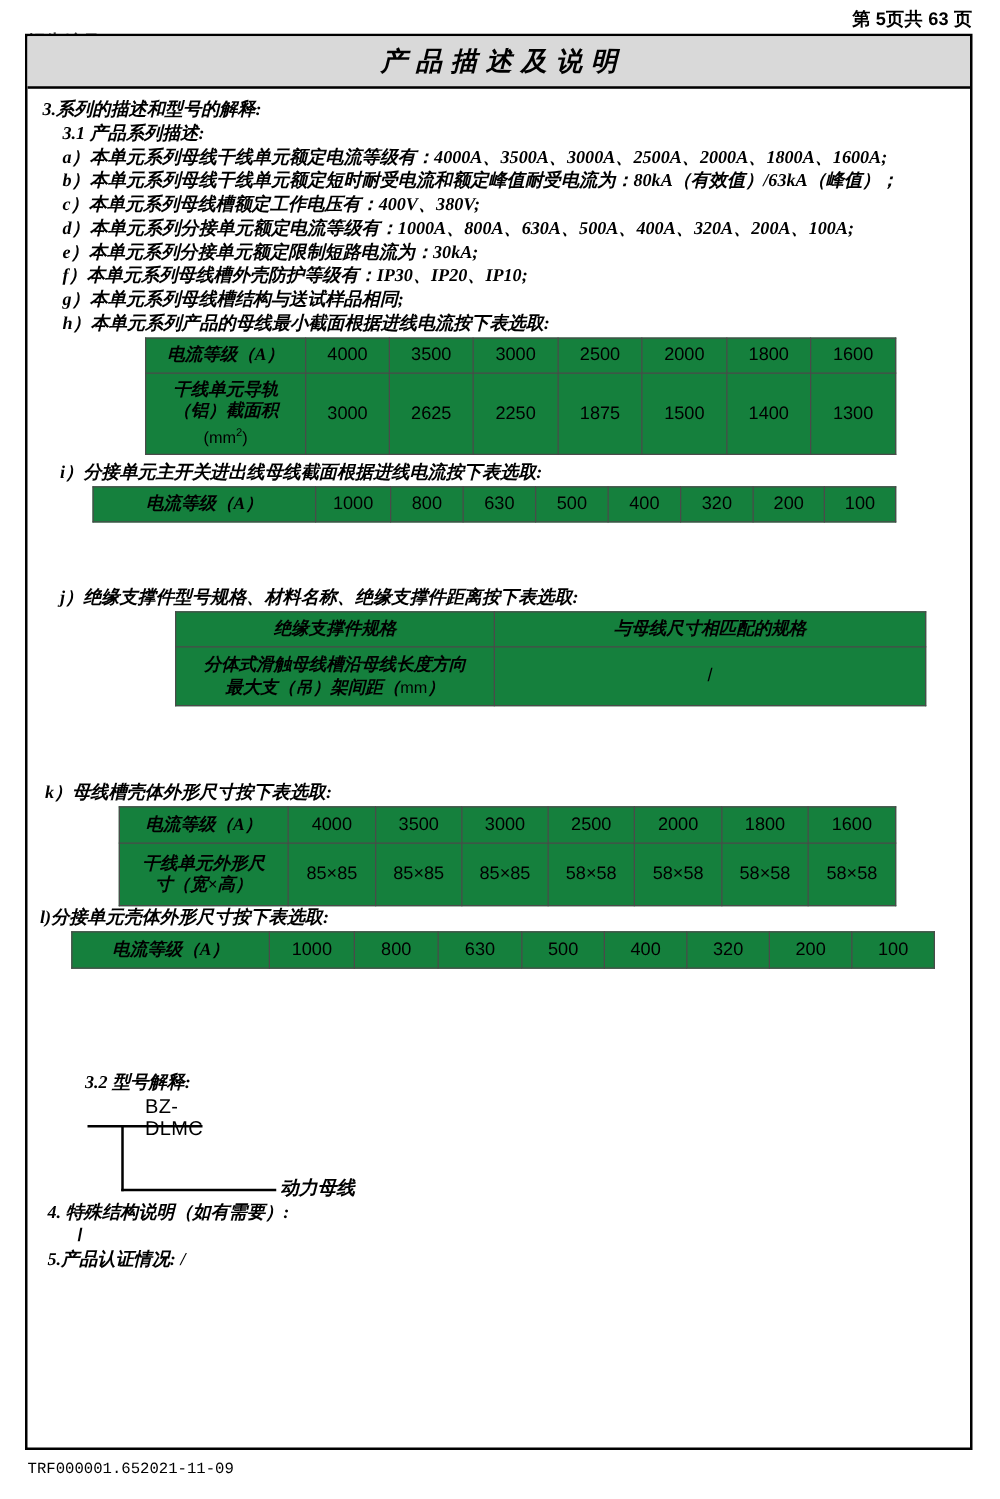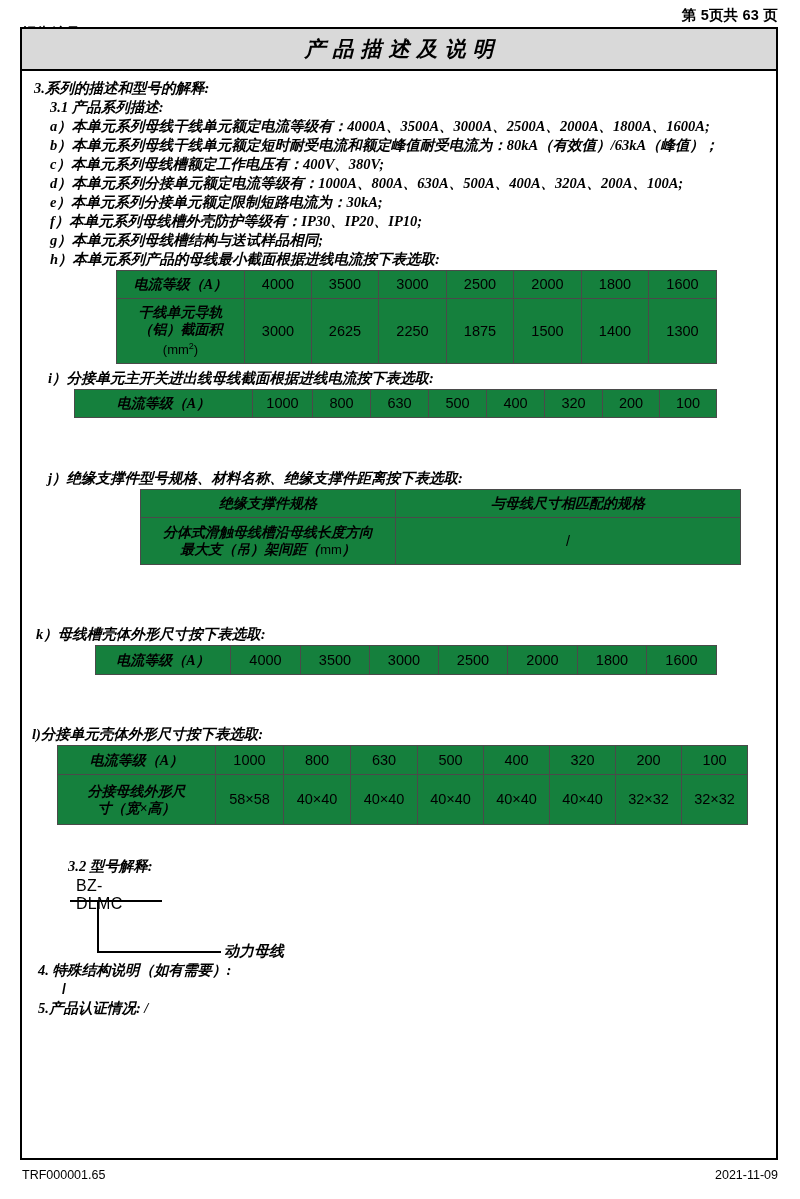--- a/index.html
+++ b/index.html
@@ -125,33 +125,33 @@
 
   sup { font-size: 9px; vertical-align: super; }
 
   
   .model-box { position: absolute; }
   .model-code {
     position: absolute;
     font-family: "Liberation Sans", "DejaVu Sans", sans-serif;
     font-size: 16px;
     letter-spacing: 0.3px;
+    margin-left: 40px;
   }
   .rule-h { position: absolute; background: #000; height: 1.6px; }
   .rule-v { position: absolute; background: #000; width: 1.6px; }
 
   
   .footer {
     position: absolute;
     left: 22px;
     top: 1168px;
     width: 756px;
     display: flex;
-    justify-content: space-between;
-    font-family: Liberation Sans, sans-serif;
+    font-family: Liberation Mono, monospace;
     font-size: 12.5px;
   }
 </style>
 </head>
 <body>
 
 <div class="page">
 
   <div class="doc-header">
     <div class="left"><span>报告编号：</span><span class="lat">V-14201-DC216796</span></div>
@@ -287,20 +287,33 @@
           <tr>
             <td style="height:26px">电流等级（A）</td>
             <td class="num">4000</td>
             <td class="num">3500</td>
             <td class="num">3000</td>
             <td class="num">2500</td>
             <td class="num">2000</td>
             <td class="num">1800</td>
             <td class="num">1600</td>
           </tr>
+          <tr>
+            <td style="height:47px">
+              <div>干线单元外形尺</div>
+              <div>寸（宽×高）</div>
+            </td>
+            <td class="num">85×85</td>
+            <td class="num">85×85</td>
+            <td class="num">85×85</td>
+            <td class="num">58×58</td>
+            <td class="num">58×58</td>
+            <td class="num">58×58</td>
+            <td class="num">58×58</td>
+          </tr>
         </tbody>
       </table>
 
       <div class="line p" style="left:10px; top:652px;">l)分接单元壳体外形尺寸按下表选取:</div>
 
       <table class="t" id="tbl-l" style="left:35px; top:672px; width:690px;">
         <colgroup>
           <col style="width:158px">
             <col style="width:68px">
             <col style="width:67px">
@@ -316,34 +329,20 @@
             <td style="height:26px">电流等级（A）</td>
             <td class="num">1000</td>
             <td class="num">800</td>
             <td class="num">630</td>
             <td class="num">500</td>
             <td class="num">400</td>
             <td class="num">320</td>
             <td class="num">200</td>
             <td class="num">100</td>
           </tr>
-          <tr>
-            <td style="height:47px">
-              <div>分接母线外形尺</div>
-              <div>寸（宽×高）</div>
-            </td>
-            <td class="num">58×58</td>
-            <td class="num">40×40</td>
-            <td class="num">40×40</td>
-            <td class="num">40×40</td>
-            <td class="num">40×40</td>
-            <td class="num">40×40</td>
-            <td class="num">32×32</td>
-            <td class="num">32×32</td>
-          </tr>
         </tbody>
       </table>
 
       <div class="line p" style="left:30px; top:784px;margin-left:16px;">3.2 型号解释:</div>
 
       <div class="model-box" style="left:0; top:0;">
         <div class="model-code" style="left:54px; top:804px;">BZ-DLMC</div>
 
         <div class="rule-h" style="left:48px; top:827px; width:92px;"></div>
 

